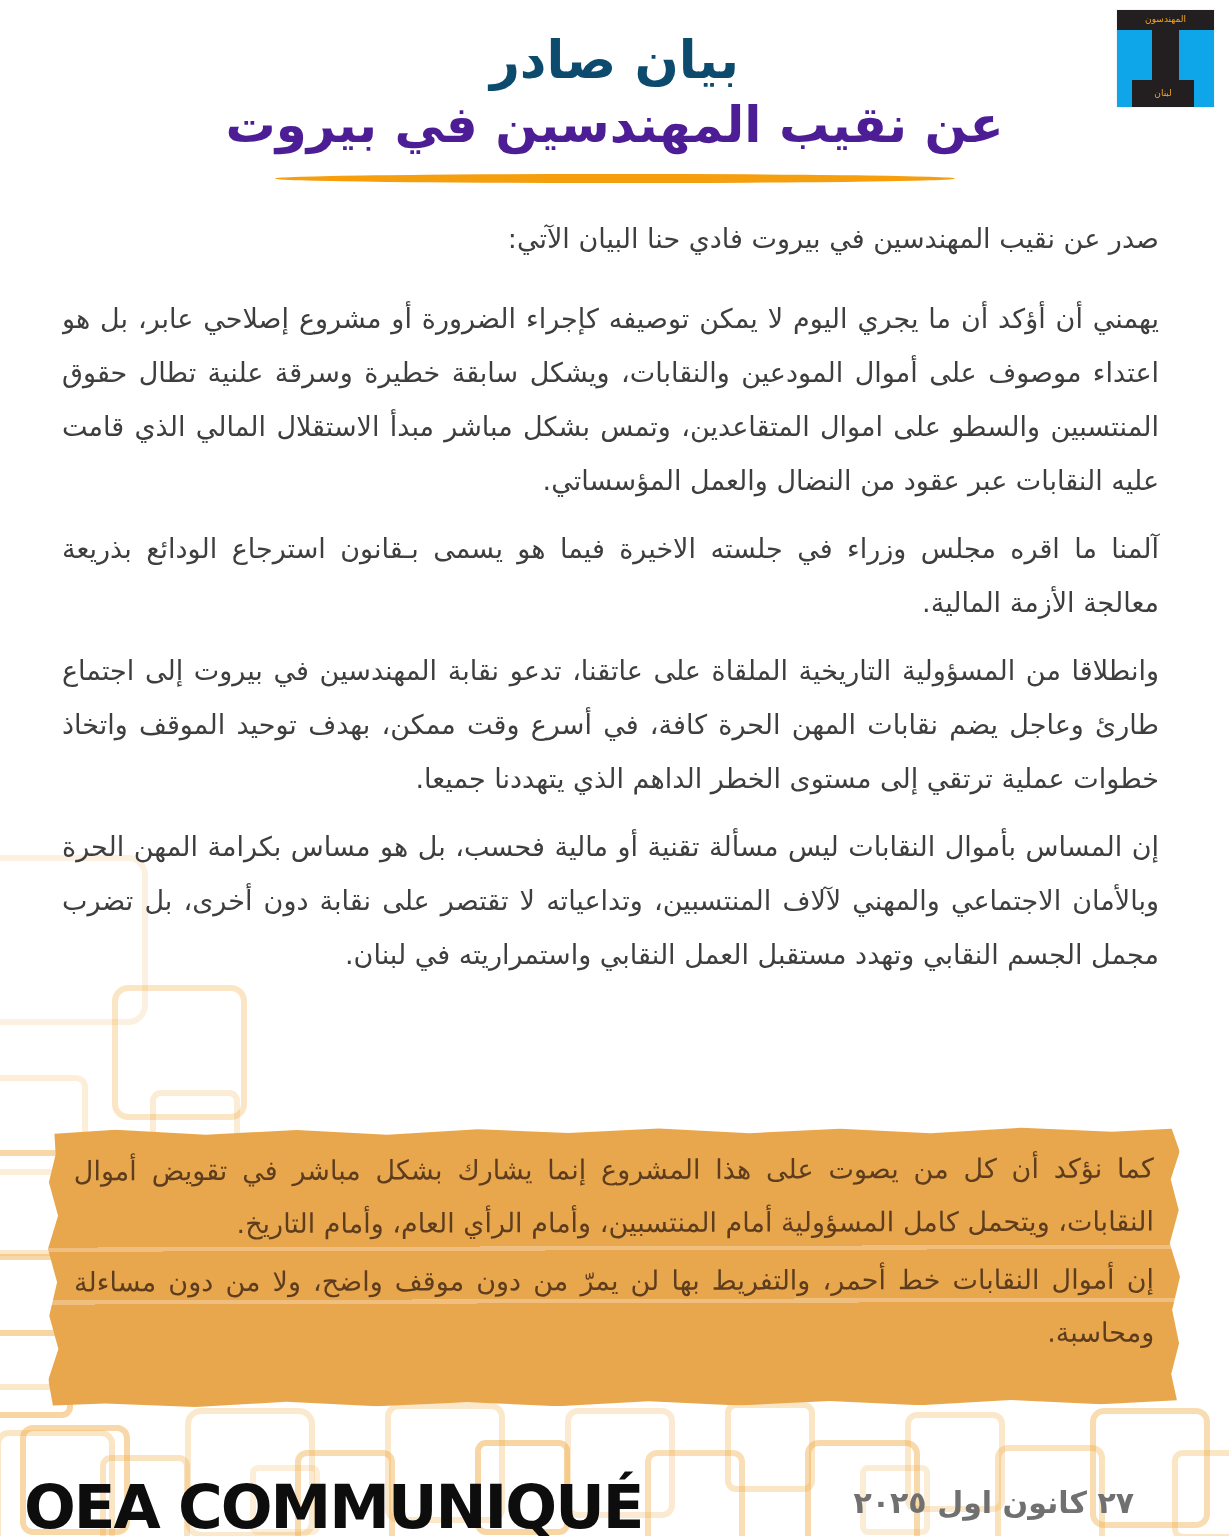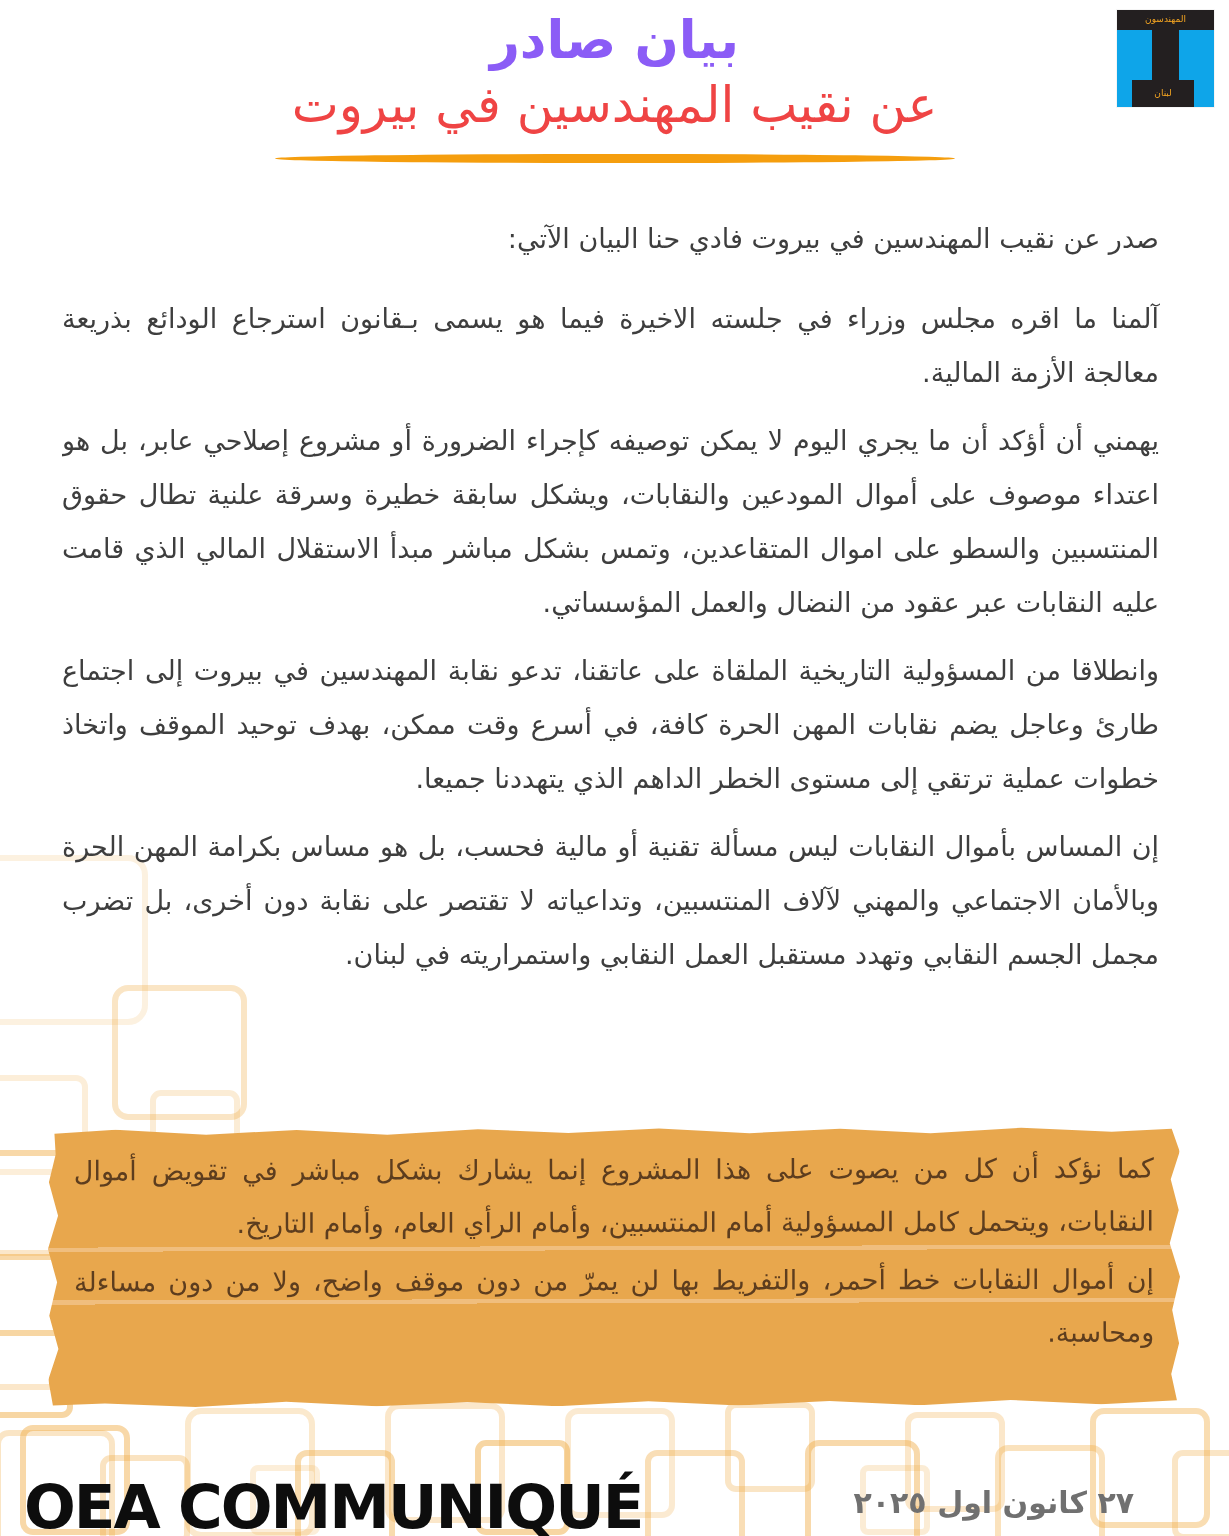--- a/index.html
+++ b/index.html
@@ -16,22 +16,22 @@
   .decor .sq{position:absolute;border:6px solid #EFA93F;box-sizing:border-box;}
   
   .logo{position:absolute;top:10px;right:15px;width:97px;height:97px;background:#0ea5e9;z-index:3;box-shadow:0 0 0 1px rgba(0,0,0,.04);}
   .logo-band-top{position:absolute;top:0;left:0;right:0;height:21%;background:#231F20;color:#F6A621;
     font-size:9px;line-height:19px;text-align:center;direction:rtl;overflow:hidden;}
   .logo-bar{position:absolute;top:21%;left:36%;width:28%;height:51%;background:#231F20;}
   .logo-band-bottom{position:absolute;bottom:0;left:15px;width:64%;height:28%;background:#231F20;color:#F6A621;
     font-size:9px;display:flex;align-items:center;justify-content:center;direction:rtl;overflow:hidden;}
   
   .header{position:absolute;top:0;left:0;right:0;text-align:center;z-index:2;}
-  .title-line1{margin-top:8px;font-size:52px;font-weight:bold;color:#8b5cf6;direction:rtl;line-height:1.25;}
-  .title-line2{font-size:50px;font-weight:normal;color:#ef4444;direction:rtl;line-height:1.3;}
+  .title-line1{margin-top:28px;font-size:52px;font-weight:bold;color:#0c4a6e;direction:rtl;line-height:1.25;}
+  .title-line2{font-size:50px;font-weight:bold;color:#4c1d95;direction:rtl;line-height:1.3;}
   .swoosh{width:680px;height:9px;margin:16px auto 0;background:#F59E0E;border-radius:50%;}
   
   .body-text{
     position:absolute;top:212px;left:62px;right:62px;z-index:1;
     direction:rtl;text-align:justify;
     color:#3E3E3E;font-size:27px;line-height:2.0;
     max-height:915px;overflow:hidden;
   }
   .body-text p{margin:0 8px 14px 0;}
   .body-text p.intro{margin-bottom:26px;}
@@ -95,22 +95,22 @@
   </div>
 
   <div class="header">
     <div class="title-line1">بيان صادر</div>
     <div class="title-line2">عن نقيب المهندسين في بيروت</div>
     <div class="swoosh"></div>
   </div>
 
   <main class="body-text">
     <p class="intro">صدر عن نقيب المهندسين في بيروت فادي حنا البيان الآتي:</p>
+    <p>يهمني أن أؤكد أن ما يجري اليوم لا يمكن توصيفه كإجراء الضرورة أو مشروع إصلاحي عابر، بل هو اعتداء موصوف على أموال المودعين والنقابات، ويشكل سابقة خطيرة وسرقة علنية تطال حقوق المنتسبين والسطو على اموال المتقاعدين، وتمس بشكل مباشر مبدأ الاستقلال المالي الذي قامت عليه النقابات عبر عقود من النضال والعمل المؤسساتي.</p>
     <p>آلمنا ما اقره مجلس وزراء في جلسته الاخيرة فيما هو يسمى بـقانون استرجاع الودائع بذريعة معالجة الأزمة المالية.</p>
-    <p>يهمني أن أؤكد أن ما يجري اليوم لا يمكن توصيفه كإجراء الضرورة أو مشروع إصلاحي عابر، بل هو اعتداء موصوف على أموال المودعين والنقابات، ويشكل سابقة خطيرة وسرقة علنية تطال حقوق المنتسبين والسطو على اموال المتقاعدين، وتمس بشكل مباشر مبدأ الاستقلال المالي الذي قامت عليه النقابات عبر عقود من النضال والعمل المؤسساتي.</p>
     <p>وانطلاقا من المسؤولية التاريخية الملقاة على عاتقنا، تدعو نقابة المهندسين في بيروت إلى اجتماع طارئ وعاجل يضم نقابات المهن الحرة كافة، في أسرع وقت ممكن، بهدف توحيد الموقف واتخاذ خطوات عملية ترتقي إلى مستوى الخطر الداهم الذي يتهددنا جميعا.</p>
     <p>إن المساس بأموال النقابات ليس مسألة تقنية أو مالية فحسب، بل هو مساس بكرامة المهن الحرة وبالأمان الاجتماعي والمهني لآلاف المنتسبين، وتداعياته لا تقتصر على نقابة دون أخرى، بل تضرب مجمل الجسم النقابي وتهدد مستقبل العمل النقابي واستمراريته في لبنان.</p>
   </main>
 
   <section class="highlight">
     <p>كما نؤكد أن كل من يصوت على هذا المشروع إنما يشارك بشكل مباشر في تقويض أموال النقابات، ويتحمل كامل المسؤولية أمام المنتسبين، وأمام الرأي العام، وأمام التاريخ.</p>
     <p>إن أموال النقابات خط أحمر، والتفريط بها لن يمرّ من دون موقف واضح، ولا من دون مساءلة ومحاسبة.</p>
   </section>
 
   <div class="brand">OEA COMMUNIQUÉ</div>

